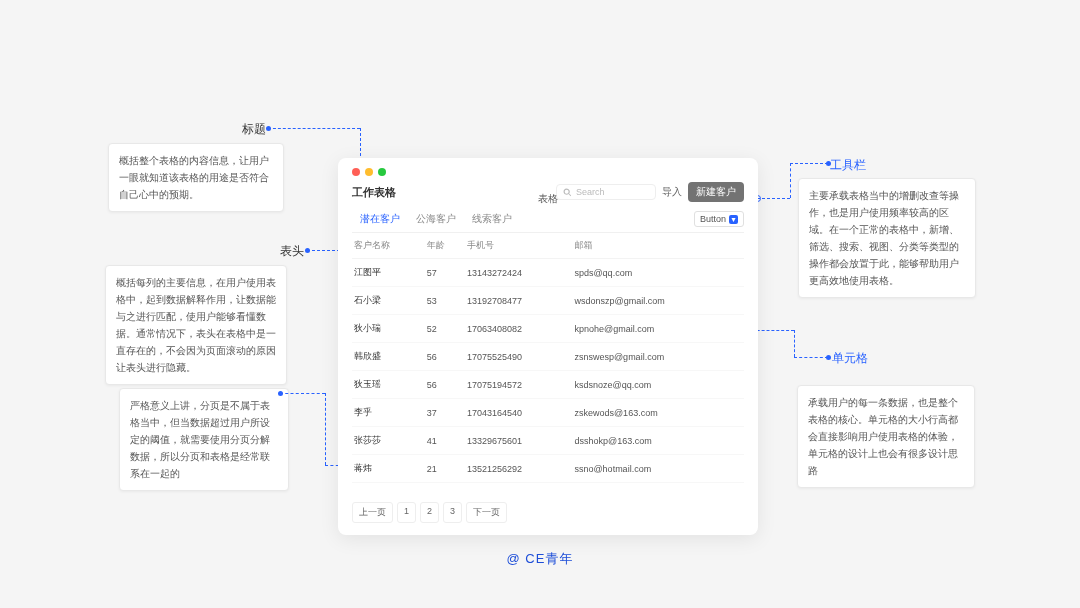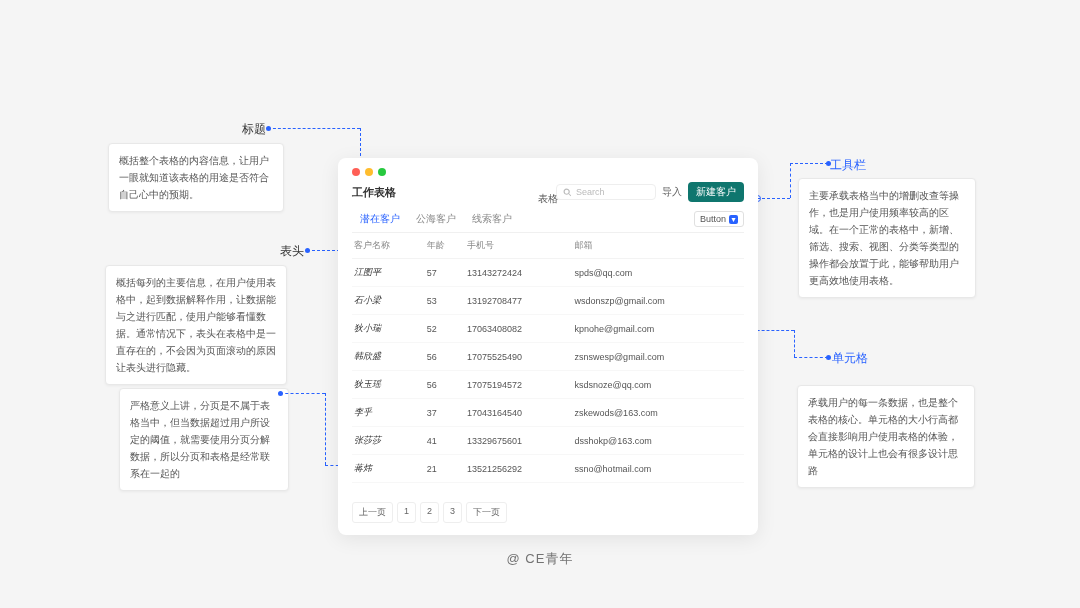--- a/index.html
+++ b/index.html
@@ -18,33 +18,33 @@
 .dots span{width:8px;height:8px;border-radius:50%;display:inline-block;}
 .dots span:nth-child(1){background:#ff5f56;}
 .dots span:nth-child(2){background:#ffbd2e;}
 .dots span:nth-child(3){background:#27c93f;}
 .win-title{position:absolute;top:10px;left:0;right:0;text-align:center;font-size:10px;color:#555;margin-top:24px;}
 .toolbar{display:flex;align-items:center;gap:6px;margin-top:4px;}
 .section-title{font-size:11px;font-weight:600;flex:0 0 auto;margin-right:auto;font-family:Liberation Serif, serif;}
 .search{display:flex;align-items:center;border:1px solid #eee;border-radius:4px;padding:2px 6px;width:100px;color:#bbb;font-size:9px;gap:4px;}
 .search svg{width:9px;height:9px;fill:#bbb;}
 .imp{font-size:10px;color:#666;}
-.btn-primary{background:#0f766e;color:#fff;font-size:10px;padding:3px 8px;border-radius:4px;border:none;}
+.btn-primary{background:#737373;color:#fff;font-size:10px;padding:3px 8px;border-radius:4px;border:none;}
 .tabs-row{display:flex;align-items:center;border-bottom:1px solid #f0f0f0;margin-top:4px;}
 .tab{font-size:10px;color:#888;padding:6px 8px;}
 .tab.active{color:#2962ff;}
 .btn-small{margin-left:auto;border:1px solid #e0e0e0;border-radius:3px;font-size:9px;padding:2px 5px;color:#555;display:flex;align-items:center;gap:3px;}
 .btn-small .sq{width:9px;height:9px;background:#2962ff;border-radius:2px;display:flex;align-items:center;justify-content:center;color:#fff;font-size:8px;}
 table{width:100%;border-collapse:collapse;font-size:9px;color:#555;}
 th{text-align:left;font-weight:400;color:#888;padding:6px 2px;border-bottom:1px solid #f3f3f3;}
 td{padding:7px 2px;border-bottom:1px solid #f7f7f7;}
-td:nth-child(1){color:#333;font-style:italic;}
+td:nth-child(1){color:#333;}
 .pagination{display:flex;gap:4px;margin-top:19px;font-size:9px;}
 .pg{border:1px solid #eee;border-radius:3px;padding:3px 6px;color:#666;}
-.credit{position:absolute;bottom:40px;left:0;right:0;text-align:center;font-size:13px;color:#737373;letter-spacing:1px;}
+.credit{position:absolute;bottom:40px;left:0;right:0;text-align:center;font-size:13px;color:#1d4ed8;letter-spacing:1px;}
 </style>
 </head>
 <body>
 
 <div class="label" style="left:242px;top:121px;">标题</div>
 <div class="label blue" style="left:830px;top:157px;">工具栏</div>
 <div class="label" style="left:280px;top:243px;">表头</div>
 <div class="label blue" style="left:832px;top:350px;">单元格</div>
 <div class="label" style="left:253px;top:386px;">分页</div>
 

